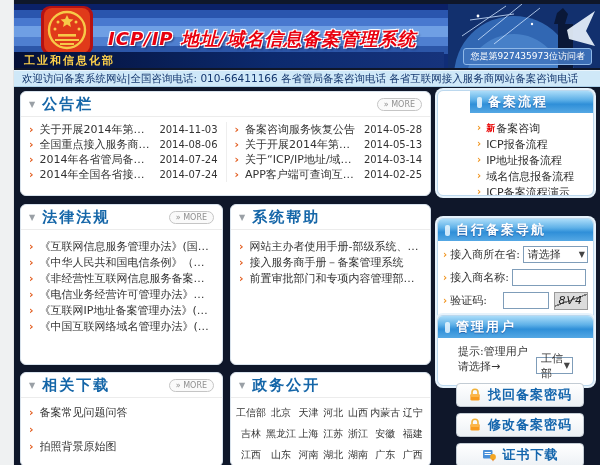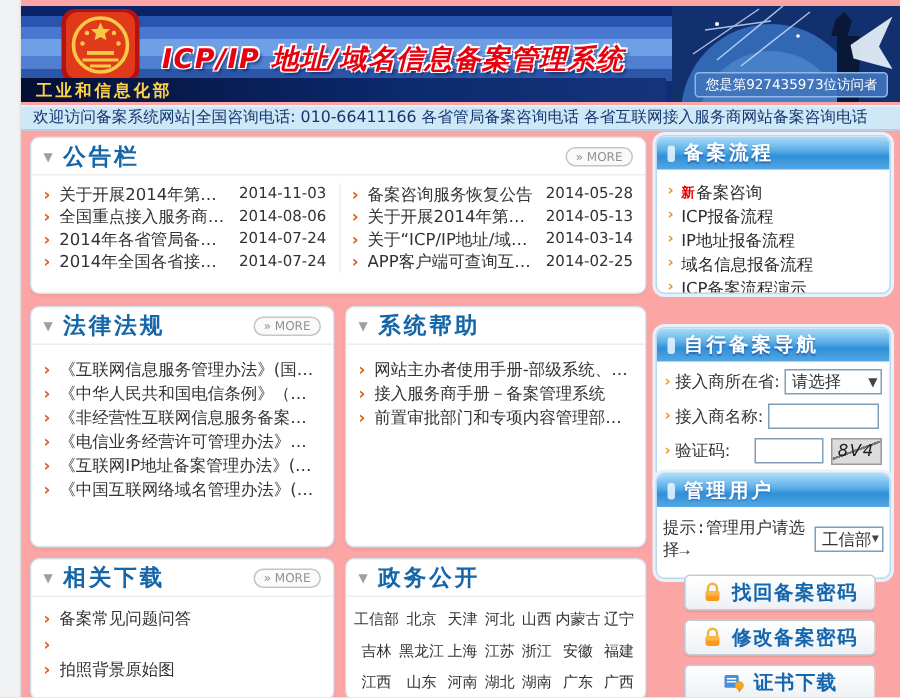--- a/index.html
+++ b/index.html
@@ -1,18 +1,18 @@
 <!DOCTYPE html>
 <html><head>
 <meta charset="utf-8">
 <style>
   * { margin:0; padding:0; box-sizing:border-box; }
   html,body { background:#fff; }
   body { font-family:"DejaVu Sans","Liberation Sans",sans-serif; }
-  #page { position:relative; width:600px; height:465px; overflow:hidden; background:#fca5a5; }
+  #page { position:relative; width:600px; height:465px; overflow:hidden; background:#0f172a; }
 
   
   #left-strip { position:absolute; left:0; top:0; width:14px; height:465px; background:#eff1f2; border-right:1px solid #e2e4e6; }
 
   
   #header { position:absolute; left:14px; top:4px; width:586px; height:64px;
     background:linear-gradient(180deg,#0b2168 0%,#0b2168 10%,#2a55ae 10%,#2a55ae 22%,#4878cf 22%,#4878cf 34%,#6f9fe4 34%,#6f9fe4 52%,#4f7fd0 52%,#4f7fd0 66%,#2c56a8 66%,#2c56a8 78%,#102d77 78%,#102d77 100%); }
   #statue { position:absolute; right:0; top:0; width:152px; height:64px; }
   #emblem { position:absolute; left:24px; top:2px; width:58px; height:50px; }
   #main-title { position:absolute; left:94px; top:23px; font-size:18px; font-weight:bold; font-style:italic;
@@ -68,21 +68,21 @@
     border-radius:6px; overflow:hidden; box-shadow:0 0 0 2px #e6f2fb; }
   .side-head { height:22px; display:flex; align-items:center; padding-left:7px; color:#fff; font-weight:bold;
     font-size:13px; letter-spacing:2px; text-shadow:0 1px 1px rgba(0,0,80,.35);
     background:linear-gradient(180deg,#aadcf9 0%,#5fb1e8 40%,#2f8fd8 60%,#55a8e4 100%); }
   .head-glyph { width:5px; height:11px; background:#eaf7ff; border-radius:2px; margin-right:6px; opacity:.85; }
   .sli { display:flex; align-items:center; height:16px; padding:0 7px; font-size:11px; color:#2b2b2b; }
   .sli .bullet { color:#f0941e; font-size:10px; margin-right:5px; }
   .sli .li-text { flex:none; }
   .new-badge { color:#e80000; font-size:9px; margin-right:1px; font-weight:bold; }
 
-  #panel-process { top:90px; height:106px; }
+  #panel-process { top:90px; height:106px;padding-left:32px; }
   #panel-process .list { padding-top:7px; }
 
   #panel-selffiling { top:218px; height:112px; }
   .form-row { display:flex; align-items:center; height:19px; margin:4px 5px 0 5px; font-size:11px; color:#333; }
   .form-row .bullet { color:#f0941e; font-size:10px; margin-right:3px; }
   .form-label { white-space:nowrap; }
   .sel { display:flex; align-items:center; justify-content:space-between; border:1px solid #7f9db9;
     background:#fff; height:17px; font-size:11px; color:#333; padding:0 2px 0 4px; cursor:pointer; }
   .sel .caret { font-size:8px; color:#444; }
   #province-select { width:74px; margin-left:3px; }
@@ -92,21 +92,21 @@
   #captcha-input { width:46px; margin-left:16px; }
   #captcha-box { width:34px; height:18px; margin-left:5px; background:
       linear-gradient(160deg,transparent 44%,#777 44%,#777 50%,transparent 50%),#dcdcdc;
     border:1px solid #999; display:flex; align-items:center; justify-content:center;
     font-size:11px; font-style:italic; color:#222; letter-spacing:1px; }
   #enter-btn { margin:6px 10px 0 auto; width:58px; height:18px; border:1px solid #b8bcc0; border-radius:2px;
     background:linear-gradient(#ffffff,#e6e8ea); color:#555; font-size:11px; display:flex; align-items:center;
     justify-content:center; cursor:pointer; }
 
   #panel-manage { top:315px; height:71px; }
-  .manage-line { display:flex; align-items:center; font-size:11px; color:#333; padding:0 4px; margin-top:6px;font-family:Liberation Mono, monospace; }
+  .manage-line { display:flex; align-items:flex-end; font-size:11px; color:#333; padding:0 20px; margin-top:6px; }
   #manage-select { width:52px; margin-left:4px; }
 
   
   .pw-btn { position:absolute; left:456px; width:128px; height:24px; border:1px solid #c3ccd4; border-radius:4px;
     background:linear-gradient(#ffffff,#edf1f5); display:flex; align-items:center; justify-content:center;
     gap:6px; color:#1566ad; font-weight:bold; font-size:13px; letter-spacing:1px; cursor:pointer;
     box-shadow:0 1px 1px rgba(0,0,0,.1); }
   #btn-retrieve { top:383px;text-align:right; }
   #btn-modify { top:413px; }
   #btn-cert { top:443px; }

